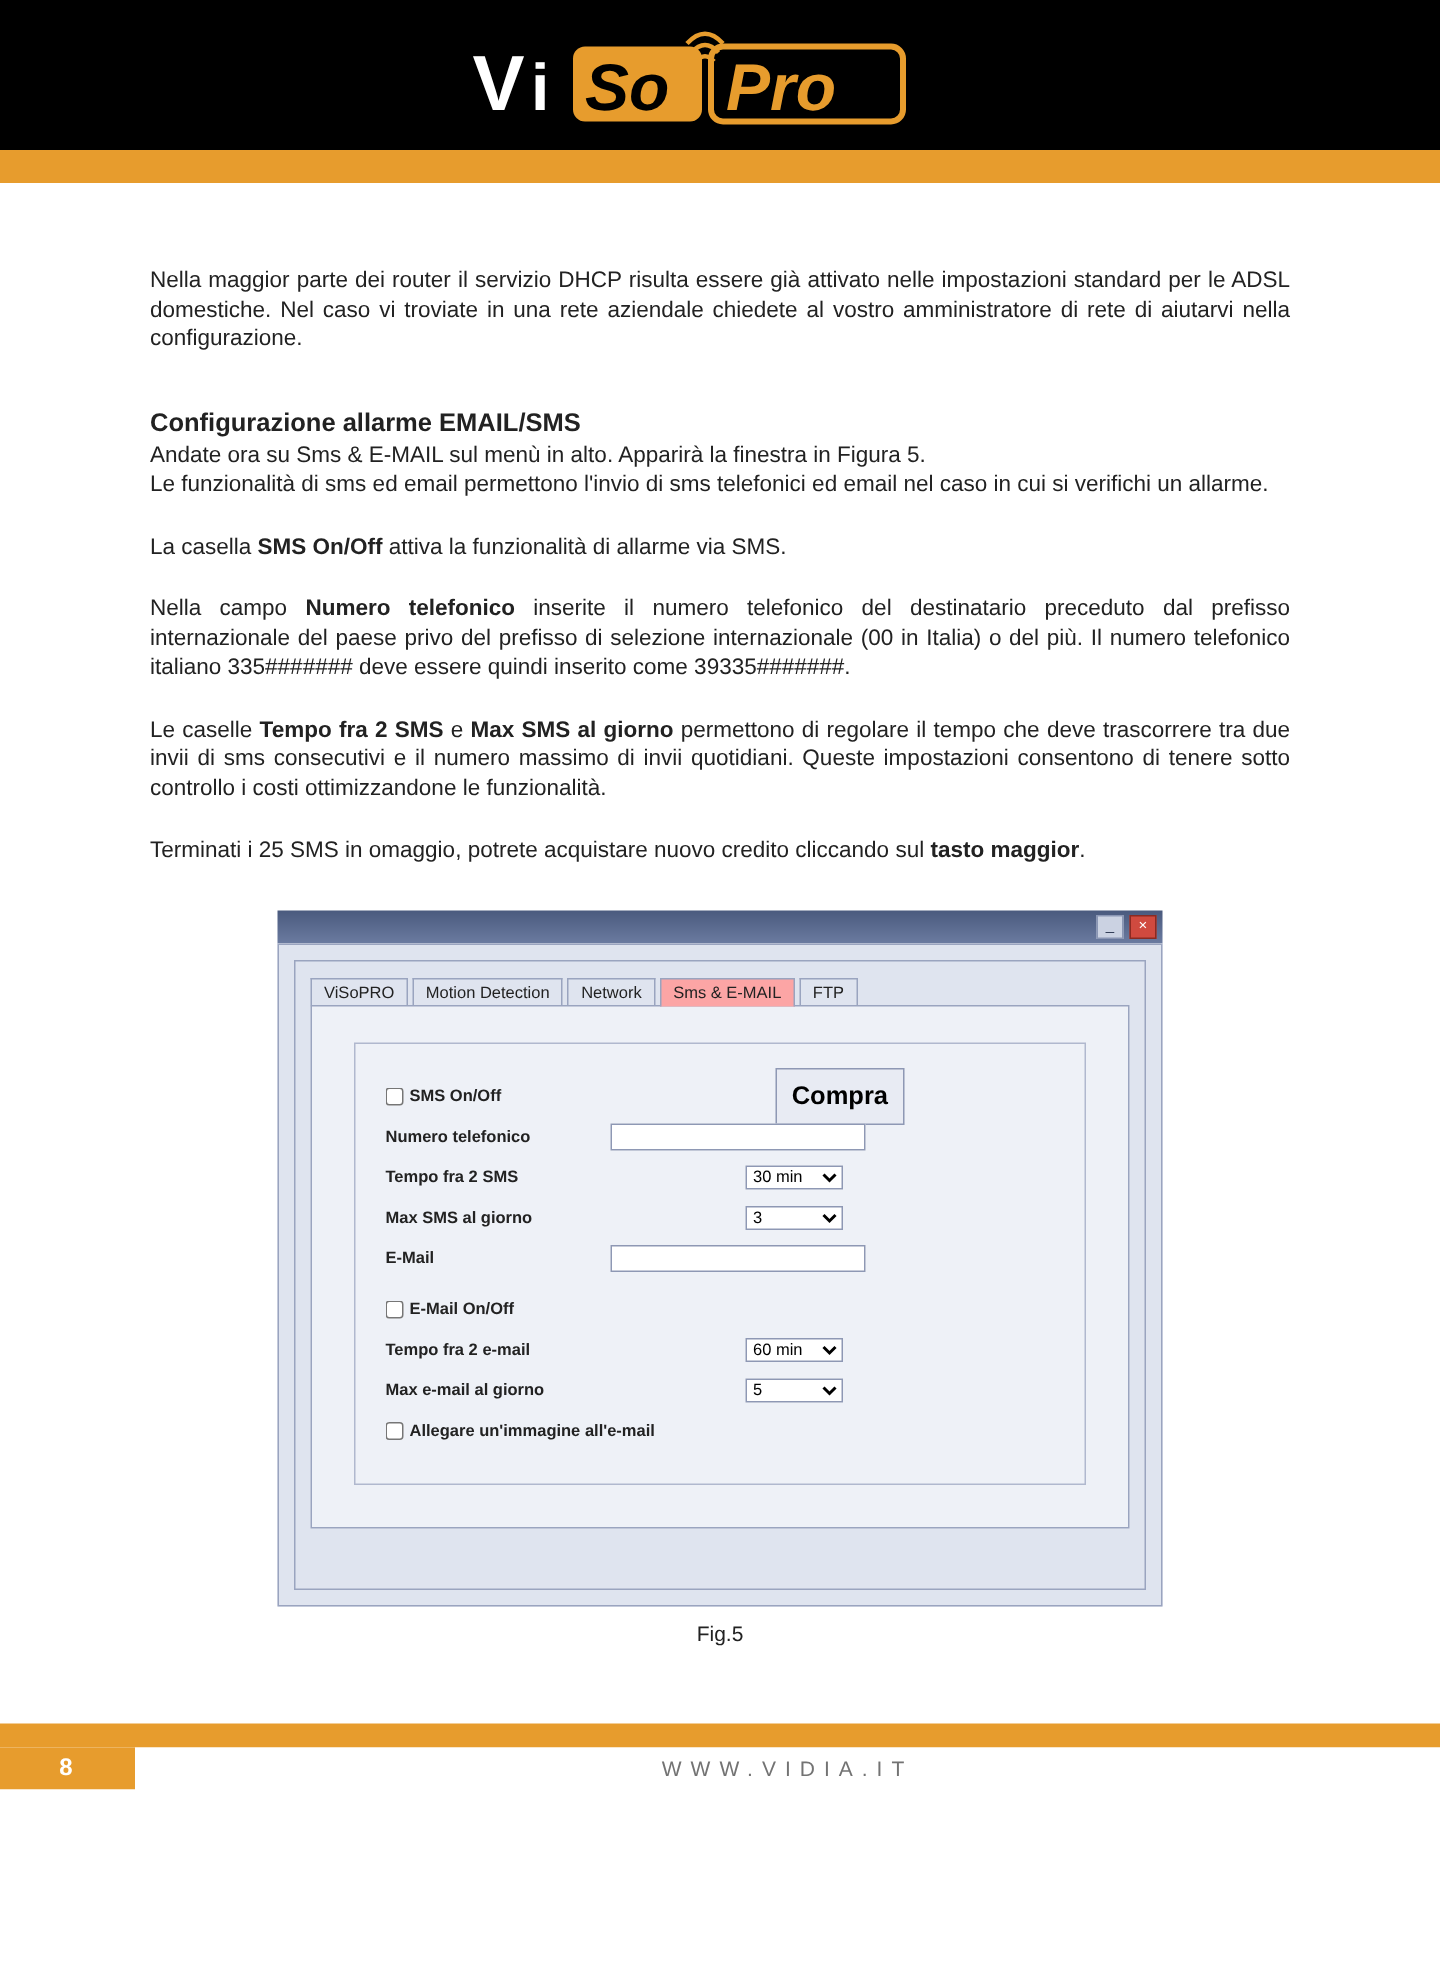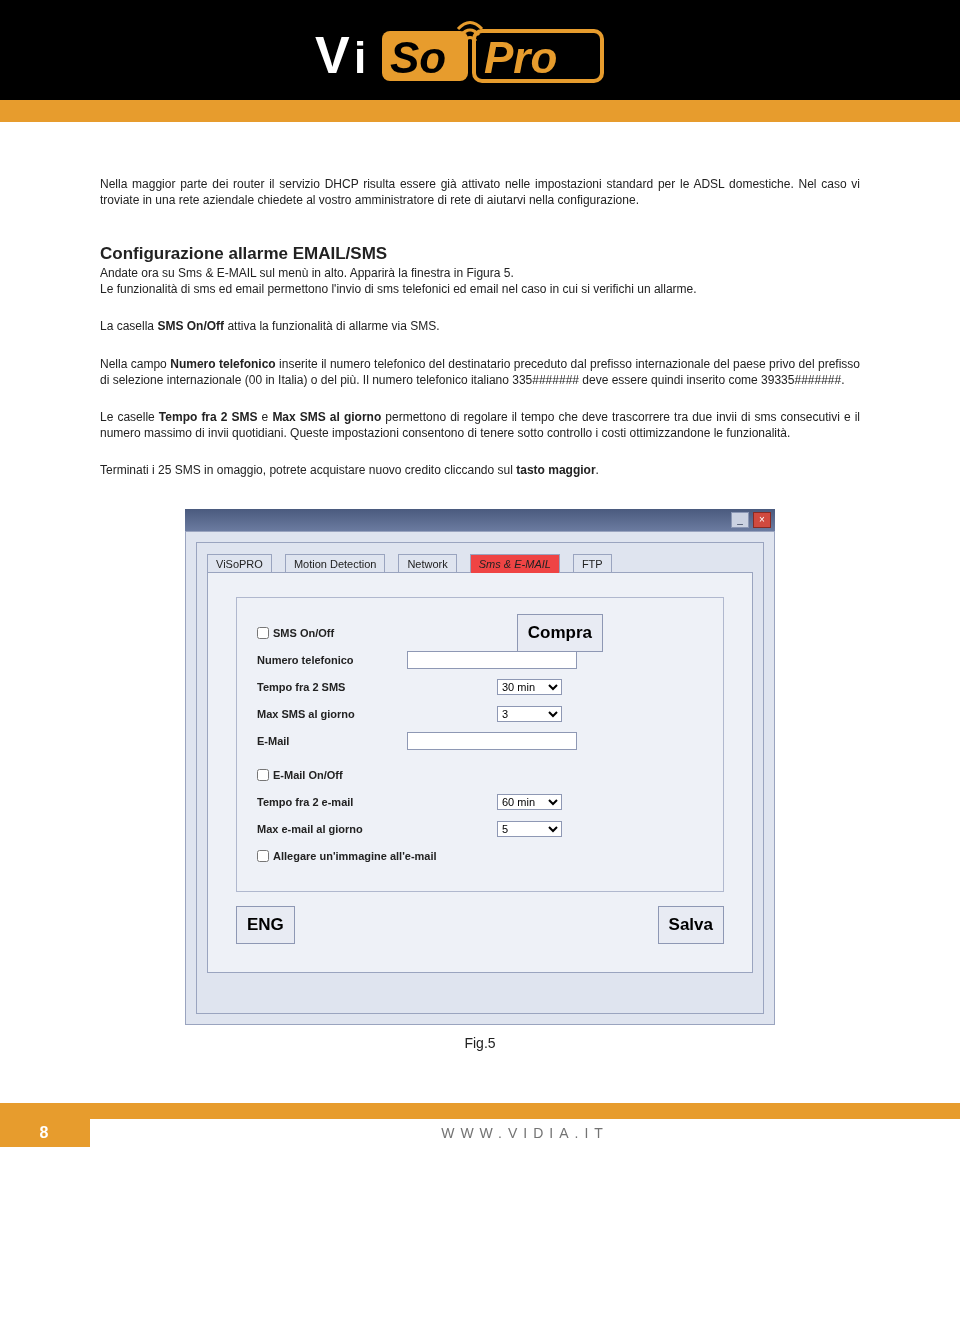--- a/index.html
+++ b/index.html
@@ -2,34 +2,34 @@
 <html><head>
 <meta charset="utf-8">
 <style>
   * { box-sizing: border-box; margin: 0; padding: 0; }
   body { width: 960px; margin: 0 auto; font-family: Verdana, Arial, sans-serif; background: #fff; color: #222; }
   .top-banner { background: #000; height: 100px; position: relative; display: flex; justify-content: center; align-items: center; }
   .orange-bar { height: 22px; background: #e79c2d; }
   .orange-bar.bottom { height: 16px; }
 
   .content { padding: 55px 100px 20px 100px; }
-  .para { font-size: 12px; line-height: 1.3; text-align: justify; margin-bottom: 22px; }
+  .para { font-size: 15px; line-height: 1.3; text-align: justify; margin-bottom: 22px; }
   .heading { font-size: 17px; font-weight: bold; margin-bottom: 2px; margin-top: 36px; }
   .bold { font-weight: bold; }
 
   .window-frame { margin: 30px auto 6px auto; width: 590px; }
   .titlebar { background: linear-gradient(#4a5a7e, #6b7ba0); height: 22px; display: flex; justify-content: flex-end; align-items: center; padding: 0 4px; gap: 4px; }
   .winbtn { width: 18px; height: 16px; background: #cbd2e2; border: 1px solid #8a96b4; font-size: 10px; line-height: 14px; text-align: center; font-family: sans-serif; color: #2d3852; }
   .winbtn.close { background: #d04a3f; color:#fff; border-color:#8a2a22; }
   .win-body { background: #dfe4ef; border: 1px solid #9aa4bf; padding: 10px; }
   .inner-frame { background: #dfe4ef; border: 1px solid #9aa4bf; padding: 10px 10px 40px 10px; }
 
-  .tabs { display: flex; gap: 13px; margin-bottom: 0; }
+  .tabs { display: flex; gap: 3px; margin-bottom: 0; }
   .tab { font-size: 11px; padding: 3px 8px; background: #dfe4ef; border: 1px solid #9aa4bf; border-bottom: none; position: relative; top: 1px; }
-  .tab.active { background: #ef4444; z-index: 2; font-style: italic; }
+  .tab.active { background: #fca5a5; z-index: 2; }
   .tab-panel { border: 1px solid #9aa4bf; background: #eef1f7; padding: 24px 28px 28px 28px; position: relative; }
   .form-area { border: 1px solid #b0b8ce; padding: 18px 20px; background: #eef1f7; }
 
   .row { display: flex; align-items: center; font-size: 11px; margin: 7px 0; height: 20px; }
   .row label { width: 150px; font-weight: bold; color: #222; display: flex; align-items: center; gap: 4px; }
   .row label.plain { font-weight: bold; }
   .chk { width: 12px; height: 12px; }
   .txtinput { width: 170px; height: 18px; border: 1px solid #8e98b4; background: #fff; font-size: 11px; padding: 0 2px; }
   .sel { width: 65px; height: 16px; border: 1px solid #8e98b4; background: #fff; font-size: 11px; }
   .btn { font-size: 17px; font-weight: bold; padding: 8px 10px; background: #e8ebf3; border: 1px solid #8e98b4; }
@@ -161,24 +161,20 @@
 
             <div class="row">
               <label style="width:auto" class="plain">
                 <input type="checkbox" class="chk" style="">
                 <span>Allegare un'immagine all'e-mail</span>
               </label>
             </div>
 
           </div>
 
-          <div class="btnrow">
-            <button class="btn">ENG</button>
-            <button class="btn">Salva</button>
-          </div>
         </div>
 
       </div>
     </div>
   </div>
 
   <p class="fig-caption">Fig.5</p>
 
 </div>
 

